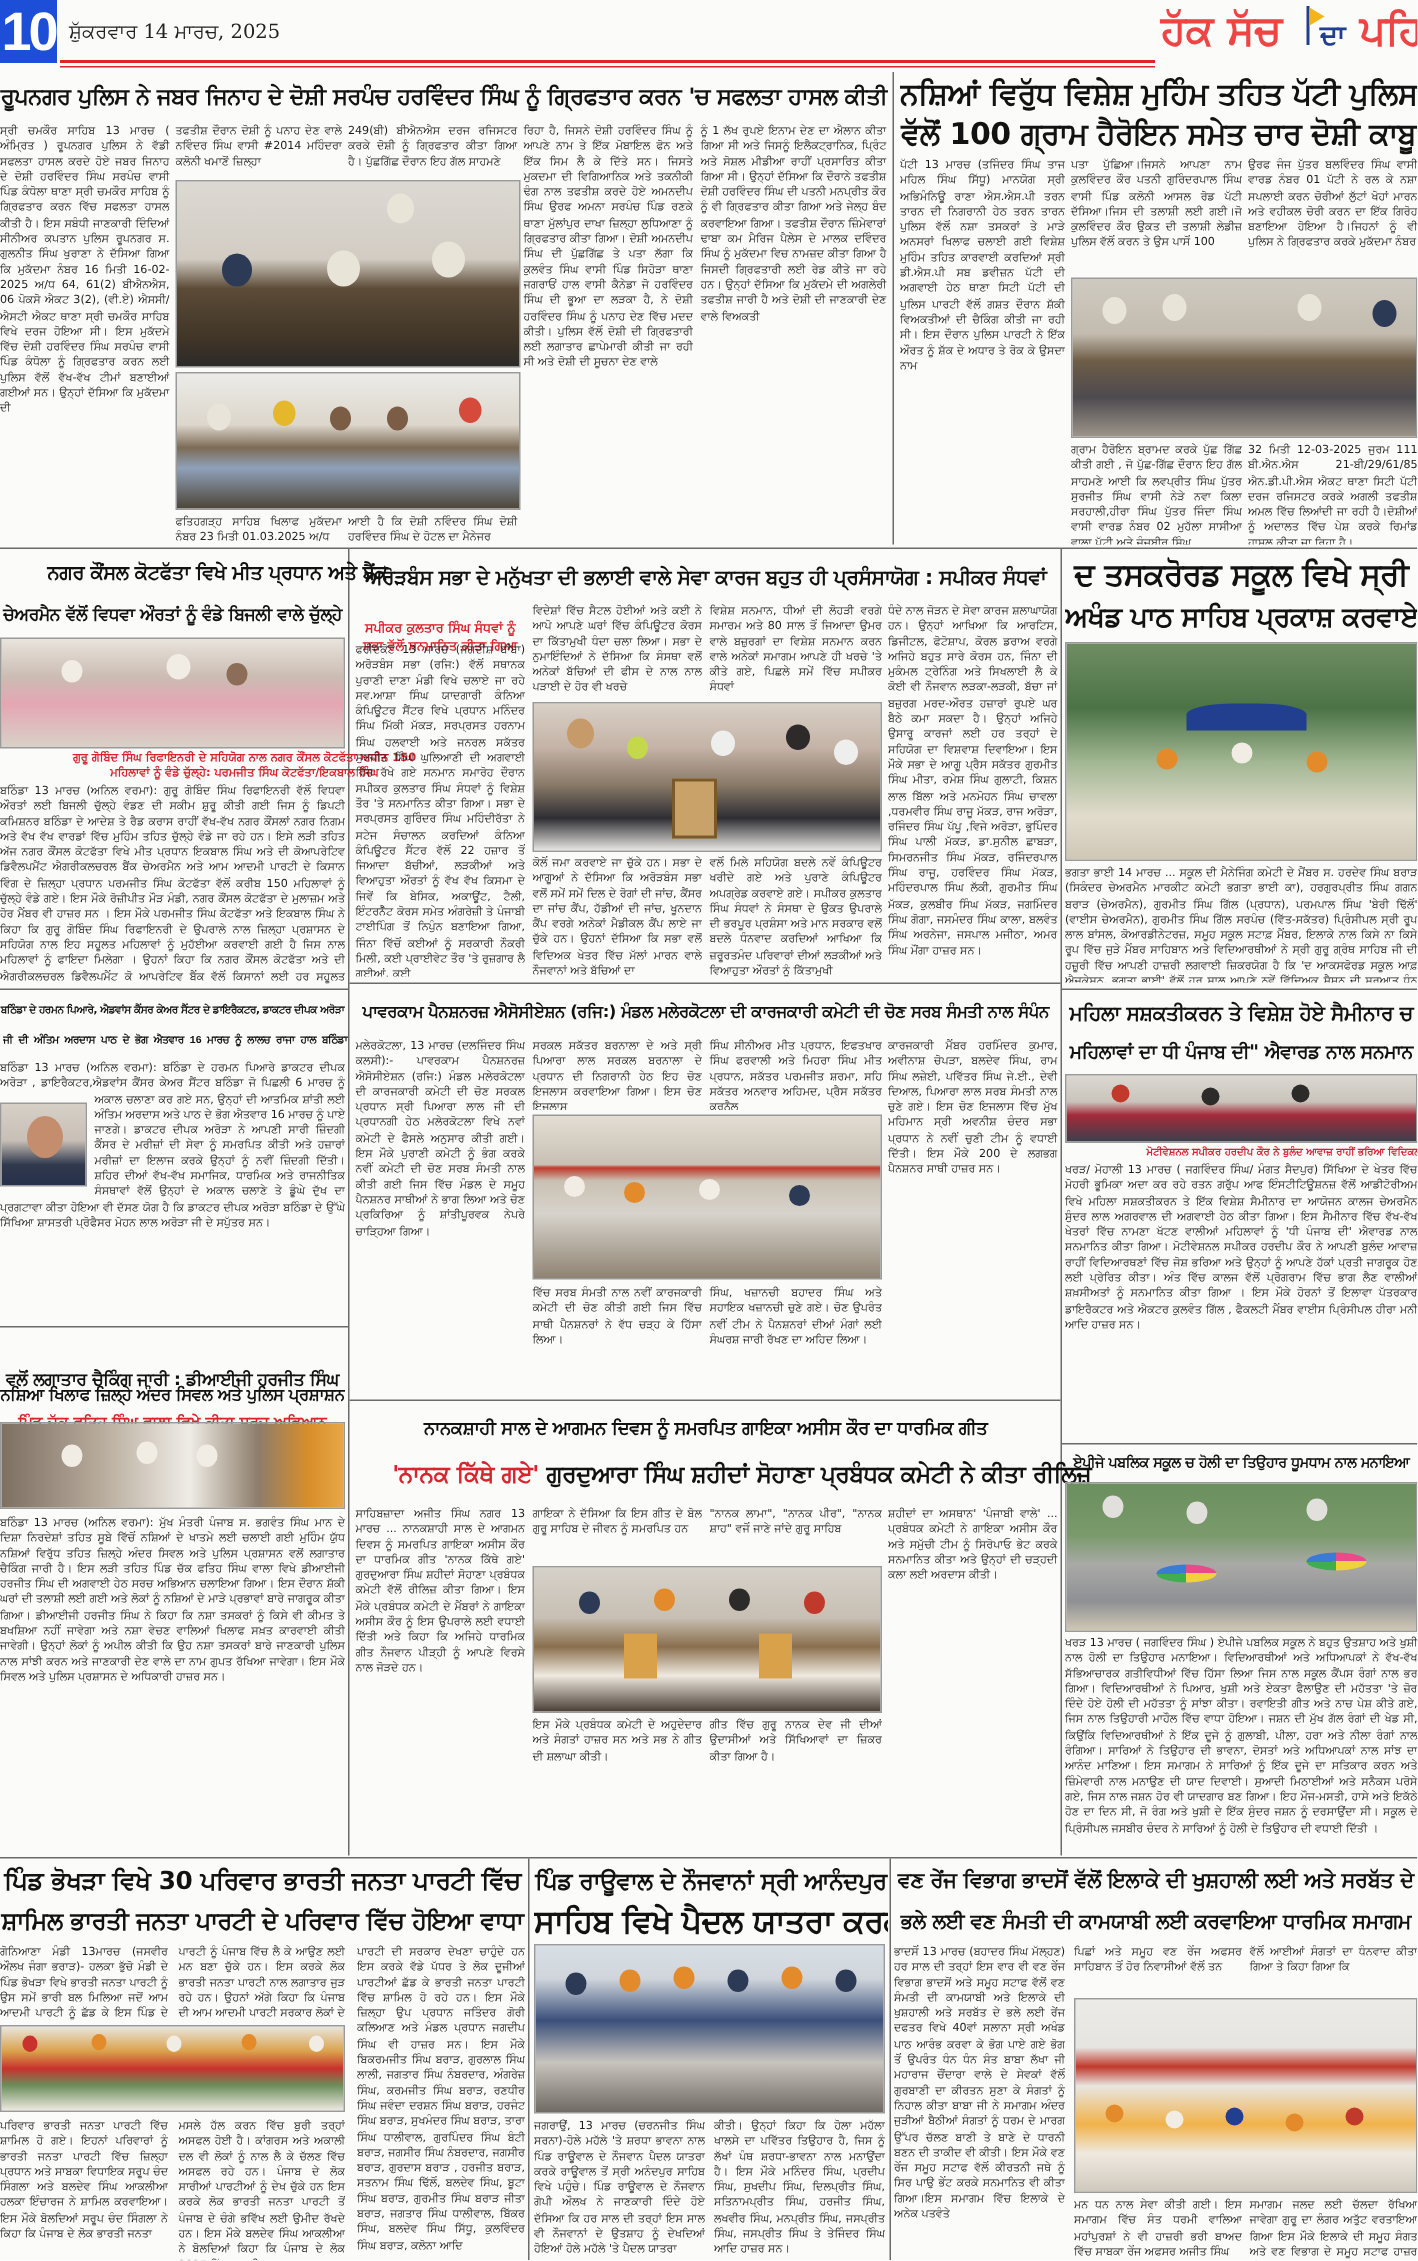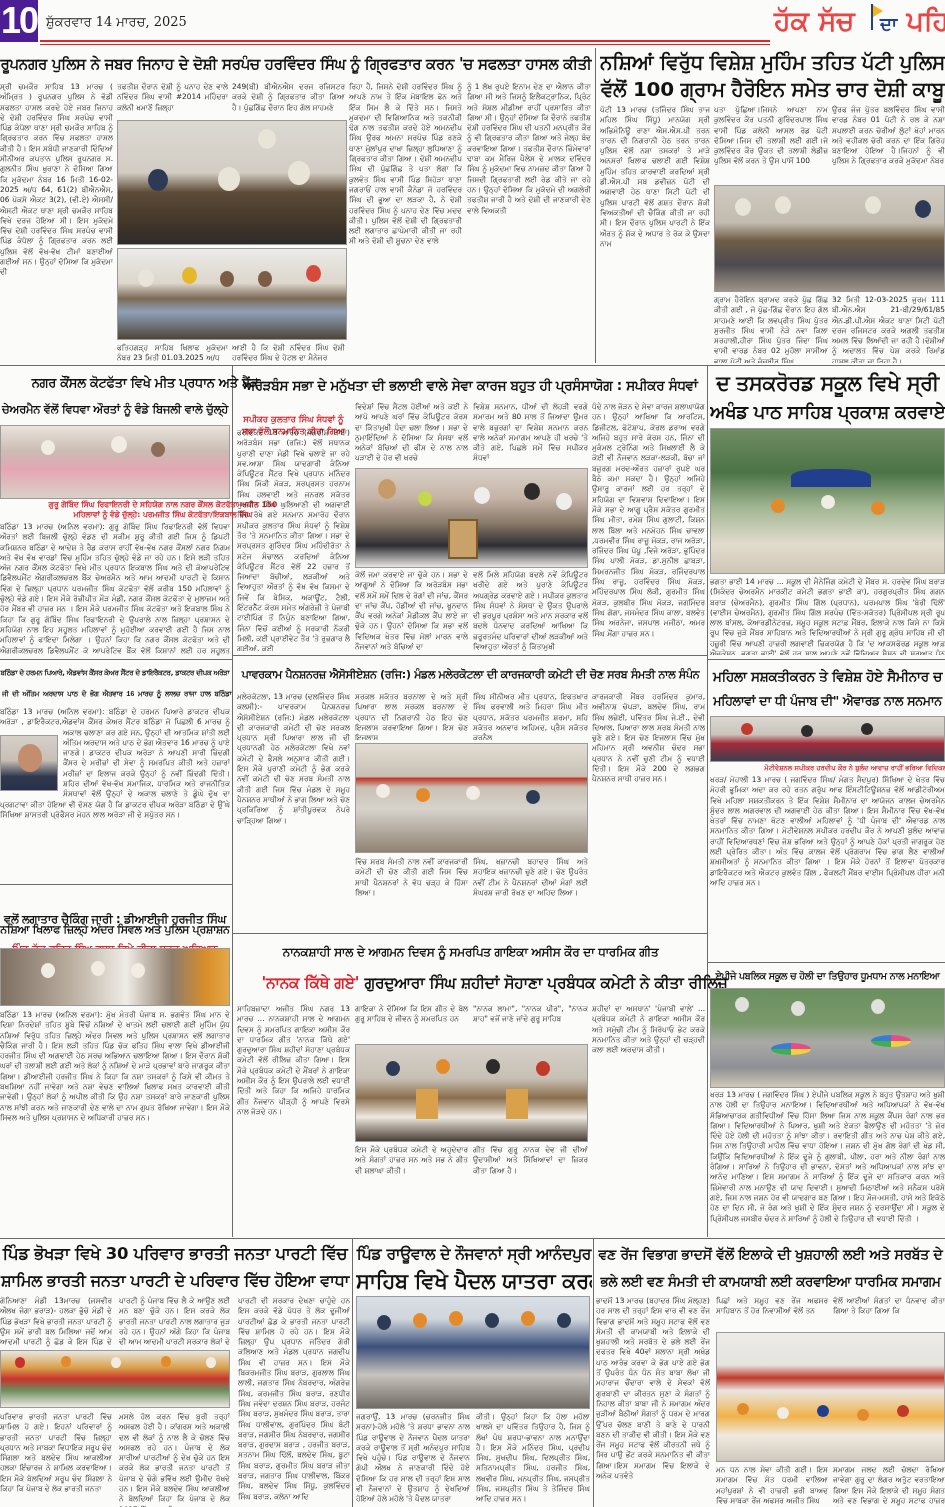--- a/index.html
+++ b/index.html
@@ -1,20 +1,20 @@
 <!DOCTYPE html>
 <html><head>
 <meta charset="utf-8">
 <style>
   html,body{margin:0;padding:0;background:#fff;}
   #page{position:relative;width:945px;height:1507px;overflow:hidden;background:#fbfbf9;
         font-family:"DejaVu Sans","Liberation Sans",sans-serif;color:#1a1a1a;}
   .abs{position:absolute;}
   
-  #pgnum{left:0;top:0;width:38px;height:42px;background:#4c1d95;color:#fff;font:bold 36px/42px "Liberation Sans",sans-serif;text-align:center;letter-spacing:-2px;}
+  #pgnum{left:0;top:0;width:38px;height:42px;background:#1d4ed8;color:#fff;font:bold 36px/42px "Liberation Sans",sans-serif;text-align:center;letter-spacing:-2px;}
   #date{left:46px;top:13px;font:13px/18px "DejaVu Serif",serif;color:#222;white-space:nowrap;}
   #logo{left:774px;top:2px;width:170px;height:38px;white-space:nowrap;font:bold 27px/38px "DejaVu Sans",sans-serif;}
   #logo .red{color:#ef4444;}
   #logo .blue{color:#213f8e;font-size:18px;position:relative;}
   #logo .flag{display:inline-block;position:relative;width:14px;height:30px;vertical-align:top;margin:0 1px;}
   #logo .flag .pole{position:absolute;left:6px;top:2px;width:2px;height:26px;background:#213f8e;}
   #logo .flag .cloth{position:absolute;left:8px;top:3px;width:0;height:0;border-top:6px solid transparent;border-bottom:6px solid transparent;border-left:10px solid #f4b41a;}
   .rule-red{background:#e1232b;}
   .rule{background:#6b6b6b;}
   

